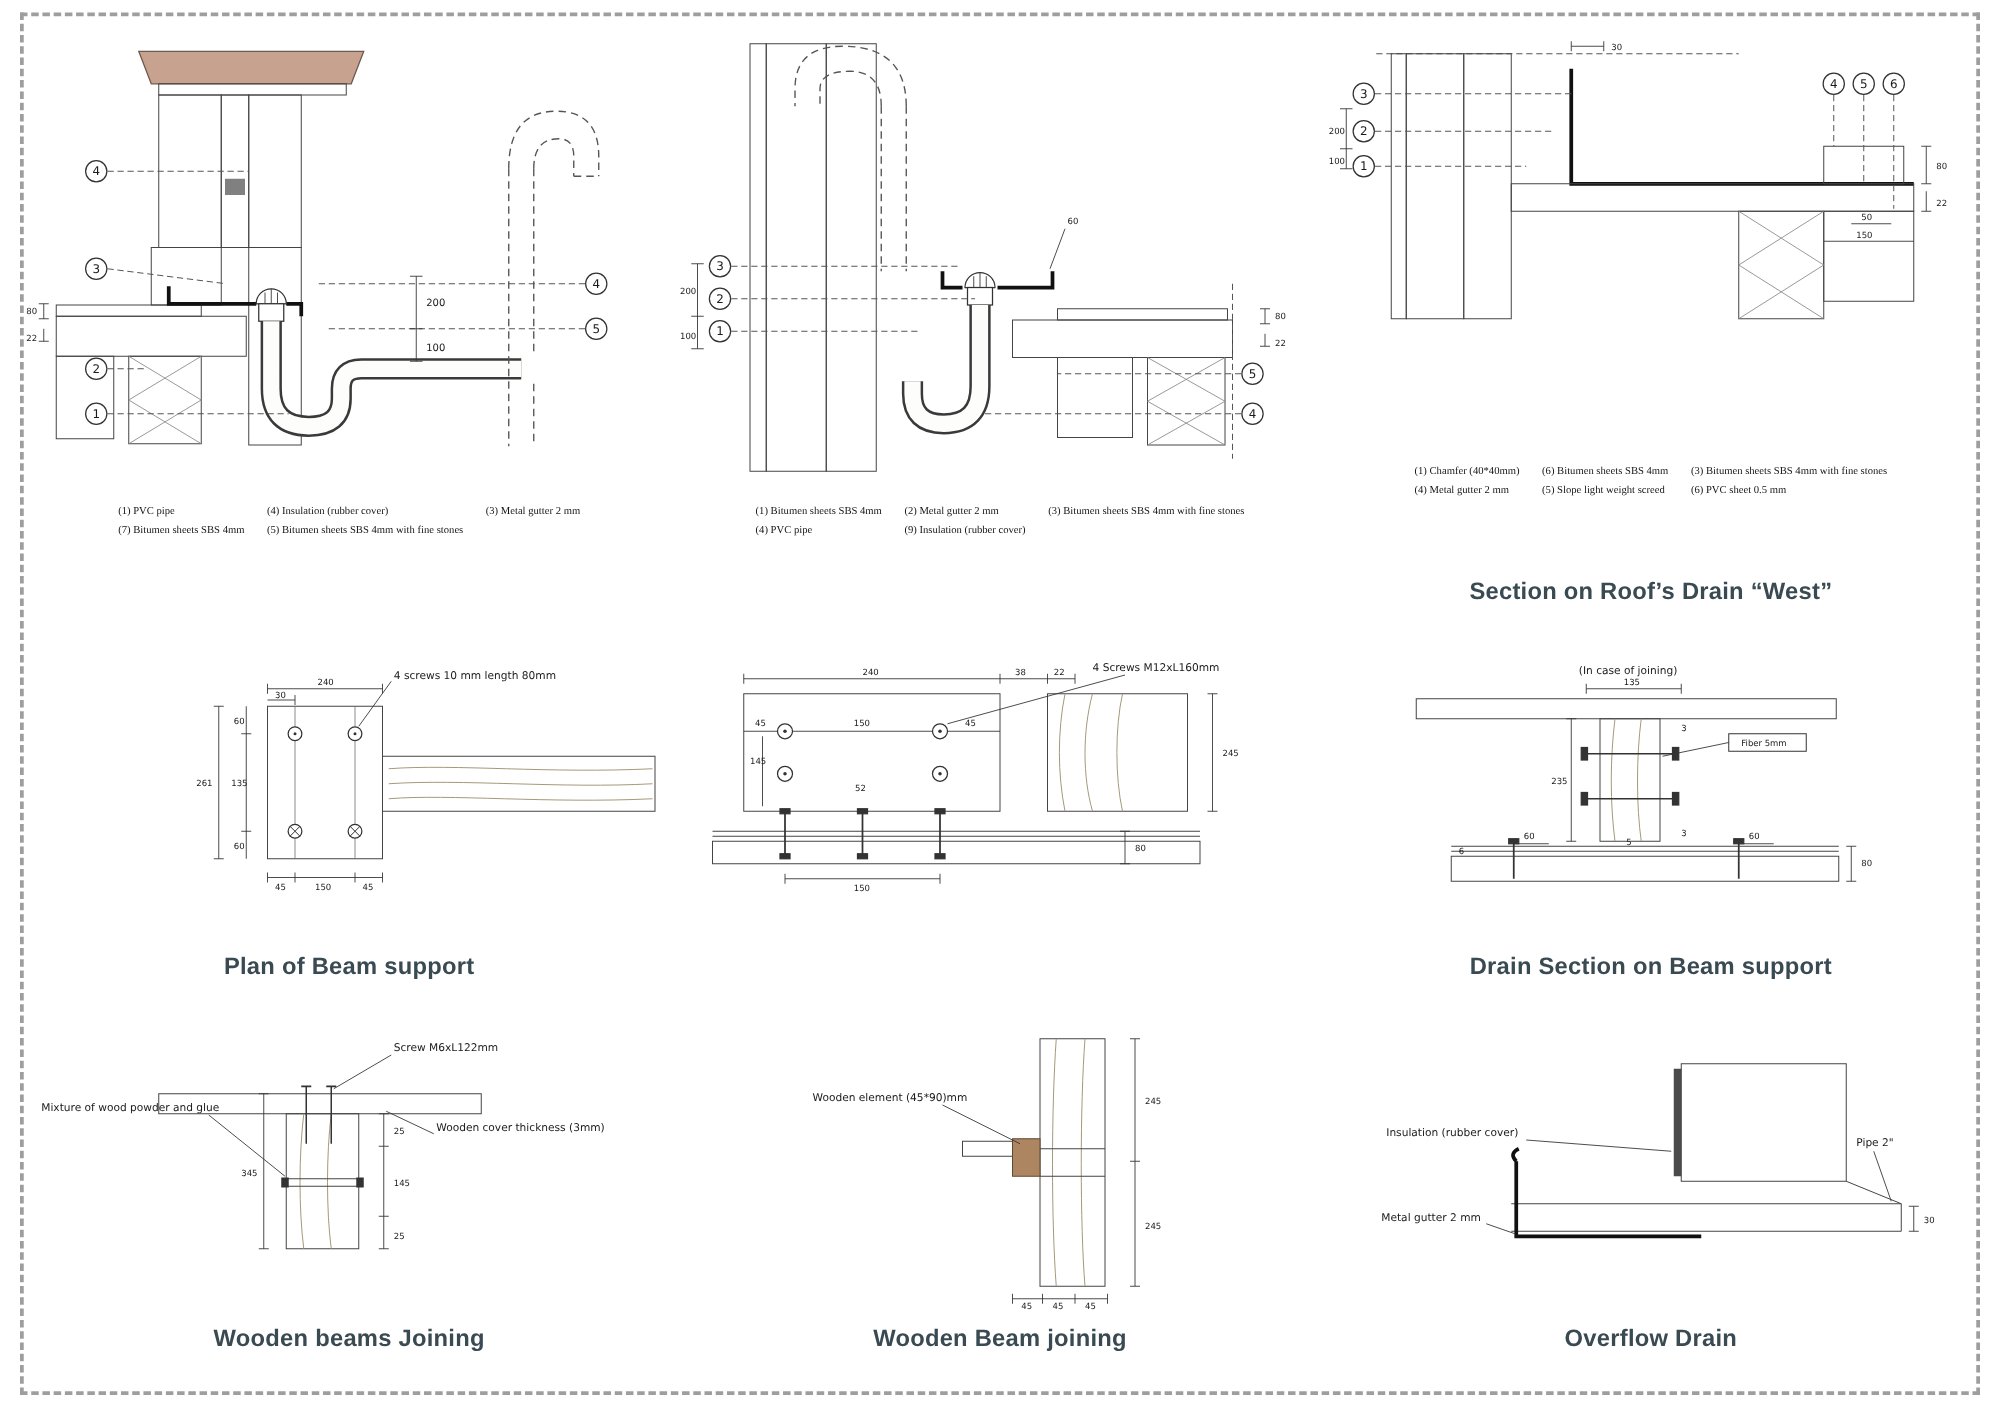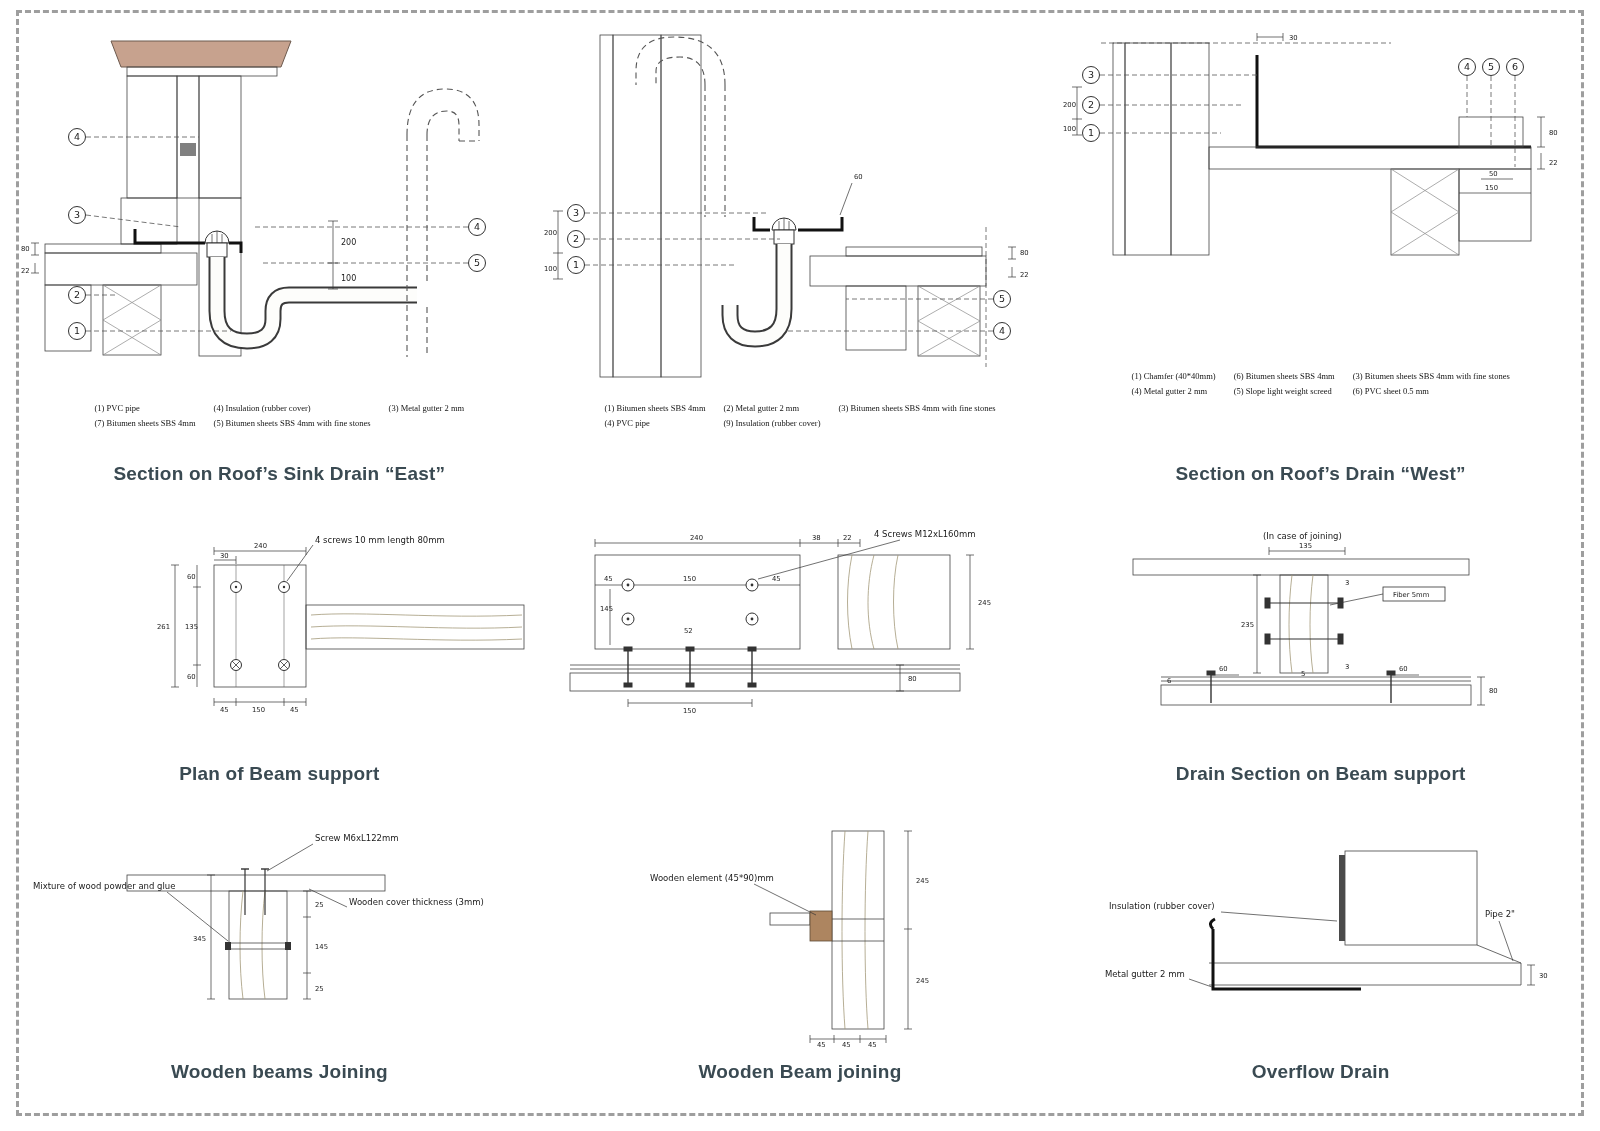--- a/index.html
+++ b/index.html
@@ -146,21 +146,20 @@
         <text class="dims" x="2" y="246">22</text>
       </g>
     </svg>
     <div class="legend">
       <span>(1) PVC pipe</span>
       <span>(4) Insulation (rubber cover)</span>
       <span>(3) Metal gutter 2 mm</span>
       <span>(7) Bitumen sheets SBS 4mm</span>
       <span>(5) Bitumen sheets SBS 4mm with fine stones</span>
     </div>
-    <div class="title">Section on Roof’s Sink Drain “East”</div>
   </div>
 
   <div class="cell r1">
     <svg class="dwg" width="520" height="372" viewBox="0 0 520 372">
       <g>
         <rect x="60" y="8" width="13" height="342" fill="url(#hatch)" class="thin"></rect>
         <rect x="73" y="8" width="48" height="342" fill="url(#stones)" class="thin"></rect>
         <rect x="121" y="8" width="40" height="342" fill="url(#hatch)" class="thin"></rect>
       </g>
       <g class="dash">

